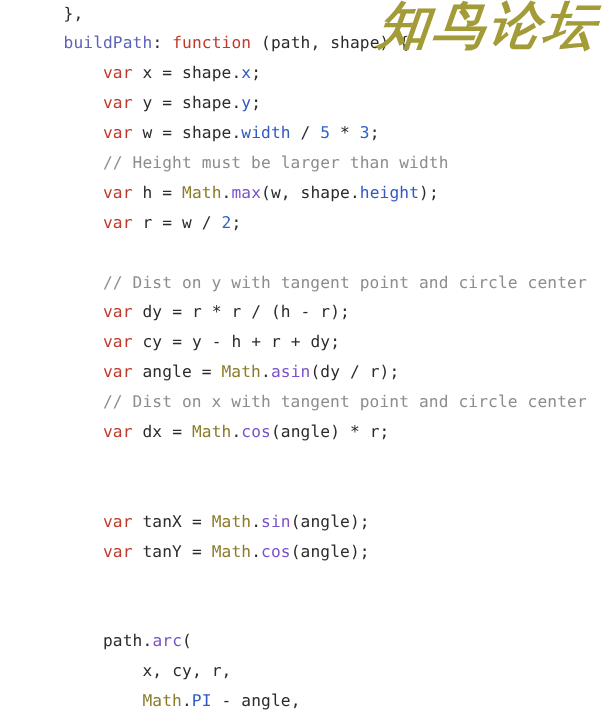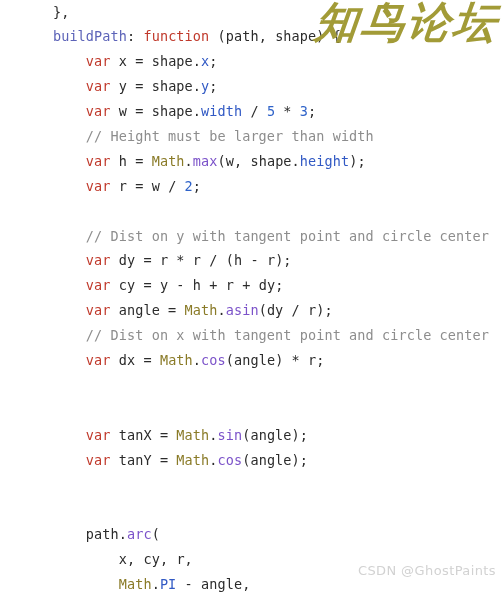--- a/index.html
+++ b/index.html
@@ -87,15 +87,14 @@
 </style>
 </head>
 <body style="background: rgb(255, 255, 255);">
 
 <div id="code-surface" style="background: rgb(255, 255, 255);">
 
   <pre class="code-block"><div class="line">    <span class="t-punct" style="color: rgb(43, 43, 43);">},</span></div><div class="line">    <span class="t-prop" style="color: rgb(92, 99, 184);">buildPath</span><span class="t-punct" style="color: rgb(43, 43, 43);">: </span><span class="t-kw" style="color: rgb(192, 57, 43);">function</span><span class="t-punct" style="color: rgb(43, 43, 43);"> (</span><span class="t-ident" style="color: rgb(43, 43, 43);">path</span><span class="t-punct" style="color: rgb(43, 43, 43);">, </span><span class="t-ident" style="color: rgb(43, 43, 43);">shape</span><span class="t-punct" style="color: rgb(43, 43, 43);">) {</span></div><div class="line">        <span class="t-kw" style="color: rgb(192, 57, 43);">var</span><span class="t-punct" style="color: rgb(43, 43, 43);"> </span><span class="t-ident" style="color: rgb(43, 43, 43);">x</span><span class="t-punct" style="color: rgb(43, 43, 43);"> = </span><span class="t-ident" style="color: rgb(43, 43, 43);">shape</span><span class="t-punct" style="color: rgb(43, 43, 43);">.</span><span class="t-member" style="color: rgb(49, 89, 196);">x</span><span class="t-punct" style="color: rgb(43, 43, 43);">;</span></div><div class="line">        <span class="t-kw" style="color: rgb(192, 57, 43);">var</span><span class="t-punct" style="color: rgb(43, 43, 43);"> </span><span class="t-ident" style="color: rgb(43, 43, 43);">y</span><span class="t-punct" style="color: rgb(43, 43, 43);"> = </span><span class="t-ident" style="color: rgb(43, 43, 43);">shape</span><span class="t-punct" style="color: rgb(43, 43, 43);">.</span><span class="t-member" style="color: rgb(49, 89, 196);">y</span><span class="t-punct" style="color: rgb(43, 43, 43);">;</span></div><div class="line">        <span class="t-kw" style="color: rgb(192, 57, 43);">var</span><span class="t-punct" style="color: rgb(43, 43, 43);"> </span><span class="t-ident" style="color: rgb(43, 43, 43);">w</span><span class="t-punct" style="color: rgb(43, 43, 43);"> = </span><span class="t-ident" style="color: rgb(43, 43, 43);">shape</span><span class="t-punct" style="color: rgb(43, 43, 43);">.</span><span class="t-member" style="color: rgb(49, 89, 196);">width</span><span class="t-punct" style="color: rgb(43, 43, 43);"> / </span><span class="t-num" style="color: rgb(47, 99, 201);">5</span><span class="t-punct" style="color: rgb(43, 43, 43);"> * </span><span class="t-num" style="color: rgb(47, 99, 201);">3</span><span class="t-punct" style="color: rgb(43, 43, 43);">;</span></div><div class="line">        <span class="t-comment" style="color: rgb(141, 141, 141);">// Height must be larger than width</span></div><div class="line">        <span class="t-kw" style="color: rgb(192, 57, 43);">var</span><span class="t-punct" style="color: rgb(43, 43, 43);"> </span><span class="t-ident" style="color: rgb(43, 43, 43);">h</span><span class="t-punct" style="color: rgb(43, 43, 43);"> = </span><span class="t-obj" style="color: rgb(138, 123, 40);">Math</span><span class="t-punct" style="color: rgb(43, 43, 43);">.</span><span class="t-method" style="color: rgb(123, 82, 201);">max</span><span class="t-punct" style="color: rgb(43, 43, 43);">(</span><span class="t-ident" style="color: rgb(43, 43, 43);">w</span><span class="t-punct" style="color: rgb(43, 43, 43);">, </span><span class="t-ident" style="color: rgb(43, 43, 43);">shape</span><span class="t-punct" style="color: rgb(43, 43, 43);">.</span><span class="t-member" style="color: rgb(49, 89, 196);">height</span><span class="t-punct" style="color: rgb(43, 43, 43);">);</span></div><div class="line">        <span class="t-kw" style="color: rgb(192, 57, 43);">var</span><span class="t-punct" style="color: rgb(43, 43, 43);"> </span><span class="t-ident" style="color: rgb(43, 43, 43);">r</span><span class="t-punct" style="color: rgb(43, 43, 43);"> = </span><span class="t-ident" style="color: rgb(43, 43, 43);">w</span><span class="t-punct" style="color: rgb(43, 43, 43);"> / </span><span class="t-num" style="color: rgb(47, 99, 201);">2</span><span class="t-punct" style="color: rgb(43, 43, 43);">;</span></div><div class="line"> </div><div class="line">        <span class="t-comment" style="color: rgb(141, 141, 141);">// Dist on y with tangent point and circle center</span></div><div class="line">        <span class="t-kw" style="color: rgb(192, 57, 43);">var</span><span class="t-punct" style="color: rgb(43, 43, 43);"> </span><span class="t-ident" style="color: rgb(43, 43, 43);">dy</span><span class="t-punct" style="color: rgb(43, 43, 43);"> = </span><span class="t-ident" style="color: rgb(43, 43, 43);">r</span><span class="t-punct" style="color: rgb(43, 43, 43);"> * </span><span class="t-ident" style="color: rgb(43, 43, 43);">r</span><span class="t-punct" style="color: rgb(43, 43, 43);"> / (</span><span class="t-ident" style="color: rgb(43, 43, 43);">h</span><span class="t-punct" style="color: rgb(43, 43, 43);"> - </span><span class="t-ident" style="color: rgb(43, 43, 43);">r</span><span class="t-punct" style="color: rgb(43, 43, 43);">);</span></div><div class="line">        <span class="t-kw" style="color: rgb(192, 57, 43);">var</span><span class="t-punct" style="color: rgb(43, 43, 43);"> </span><span class="t-ident" style="color: rgb(43, 43, 43);">cy</span><span class="t-punct" style="color: rgb(43, 43, 43);"> = </span><span class="t-ident" style="color: rgb(43, 43, 43);">y</span><span class="t-punct" style="color: rgb(43, 43, 43);"> - </span><span class="t-ident" style="color: rgb(43, 43, 43);">h</span><span class="t-punct" style="color: rgb(43, 43, 43);"> + </span><span class="t-ident" style="color: rgb(43, 43, 43);">r</span><span class="t-punct" style="color: rgb(43, 43, 43);"> + </span><span class="t-ident" style="color: rgb(43, 43, 43);">dy</span><span class="t-punct" style="color: rgb(43, 43, 43);">;</span></div><div class="line">        <span class="t-kw" style="color: rgb(192, 57, 43);">var</span><span class="t-punct" style="color: rgb(43, 43, 43);"> </span><span class="t-ident" style="color: rgb(43, 43, 43);">angle</span><span class="t-punct" style="color: rgb(43, 43, 43);"> = </span><span class="t-obj" style="color: rgb(138, 123, 40);">Math</span><span class="t-punct" style="color: rgb(43, 43, 43);">.</span><span class="t-method" style="color: rgb(123, 82, 201);">asin</span><span class="t-punct" style="color: rgb(43, 43, 43);">(</span><span class="t-ident" style="color: rgb(43, 43, 43);">dy</span><span class="t-punct" style="color: rgb(43, 43, 43);"> / </span><span class="t-ident" style="color: rgb(43, 43, 43);">r</span><span class="t-punct" style="color: rgb(43, 43, 43);">);</span></div><div class="line">        <span class="t-comment" style="color: rgb(141, 141, 141);">// Dist on x with tangent point and circle center</span></div><div class="line">        <span class="t-kw" style="color: rgb(192, 57, 43);">var</span><span class="t-punct" style="color: rgb(43, 43, 43);"> </span><span class="t-ident" style="color: rgb(43, 43, 43);">dx</span><span class="t-punct" style="color: rgb(43, 43, 43);"> = </span><span class="t-obj" style="color: rgb(138, 123, 40);">Math</span><span class="t-punct" style="color: rgb(43, 43, 43);">.</span><span class="t-method" style="color: rgb(123, 82, 201);">cos</span><span class="t-punct" style="color: rgb(43, 43, 43);">(</span><span class="t-ident" style="color: rgb(43, 43, 43);">angle</span><span class="t-punct" style="color: rgb(43, 43, 43);">) * </span><span class="t-ident" style="color: rgb(43, 43, 43);">r</span><span class="t-punct" style="color: rgb(43, 43, 43);">;</span></div><div class="line"> </div><div class="line"> </div><div class="line">        <span class="t-kw" style="color: rgb(192, 57, 43);">var</span><span class="t-punct" style="color: rgb(43, 43, 43);"> </span><span class="t-ident" style="color: rgb(43, 43, 43);">tanX</span><span class="t-punct" style="color: rgb(43, 43, 43);"> = </span><span class="t-obj" style="color: rgb(138, 123, 40);">Math</span><span class="t-punct" style="color: rgb(43, 43, 43);">.</span><span class="t-method" style="color: rgb(123, 82, 201);">sin</span><span class="t-punct" style="color: rgb(43, 43, 43);">(</span><span class="t-ident" style="color: rgb(43, 43, 43);">angle</span><span class="t-punct" style="color: rgb(43, 43, 43);">);</span></div><div class="line">        <span class="t-kw" style="color: rgb(192, 57, 43);">var</span><span class="t-punct" style="color: rgb(43, 43, 43);"> </span><span class="t-ident" style="color: rgb(43, 43, 43);">tanY</span><span class="t-punct" style="color: rgb(43, 43, 43);"> = </span><span class="t-obj" style="color: rgb(138, 123, 40);">Math</span><span class="t-punct" style="color: rgb(43, 43, 43);">.</span><span class="t-method" style="color: rgb(123, 82, 201);">cos</span><span class="t-punct" style="color: rgb(43, 43, 43);">(</span><span class="t-ident" style="color: rgb(43, 43, 43);">angle</span><span class="t-punct" style="color: rgb(43, 43, 43);">);</span></div><div class="line"> </div><div class="line"> </div><div class="line">        <span class="t-ident" style="color: rgb(43, 43, 43);">path</span><span class="t-punct" style="color: rgb(43, 43, 43);">.</span><span class="t-method" style="color: rgb(123, 82, 201);">arc</span><span class="t-punct" style="color: rgb(43, 43, 43);">(</span></div><div class="line">            <span class="t-ident" style="color: rgb(43, 43, 43);">x</span><span class="t-punct" style="color: rgb(43, 43, 43);">, </span><span class="t-ident" style="color: rgb(43, 43, 43);">cy</span><span class="t-punct" style="color: rgb(43, 43, 43);">, </span><span class="t-ident" style="color: rgb(43, 43, 43);">r</span><span class="t-punct" style="color: rgb(43, 43, 43);">,</span></div><div class="line">            <span class="t-obj" style="color: rgb(138, 123, 40);">Math</span><span class="t-punct" style="color: rgb(43, 43, 43);">.</span><span class="t-member" style="color: rgb(49, 89, 196);">PI</span><span class="t-punct" style="color: rgb(43, 43, 43);"> - </span><span class="t-ident" style="color: rgb(43, 43, 43);">angle</span><span class="t-punct" style="color: rgb(43, 43, 43);">,</span></div></pre>
 
   <div id="cn-watermark" style="color: rgb(162, 155, 55);">知鸟论坛</div>
 
-  <div id="csdn-watermark" style="color: rgb(210, 210, 210);">CSDN @GhostPaints</div>
 
 </div>
 
 </body></html>

